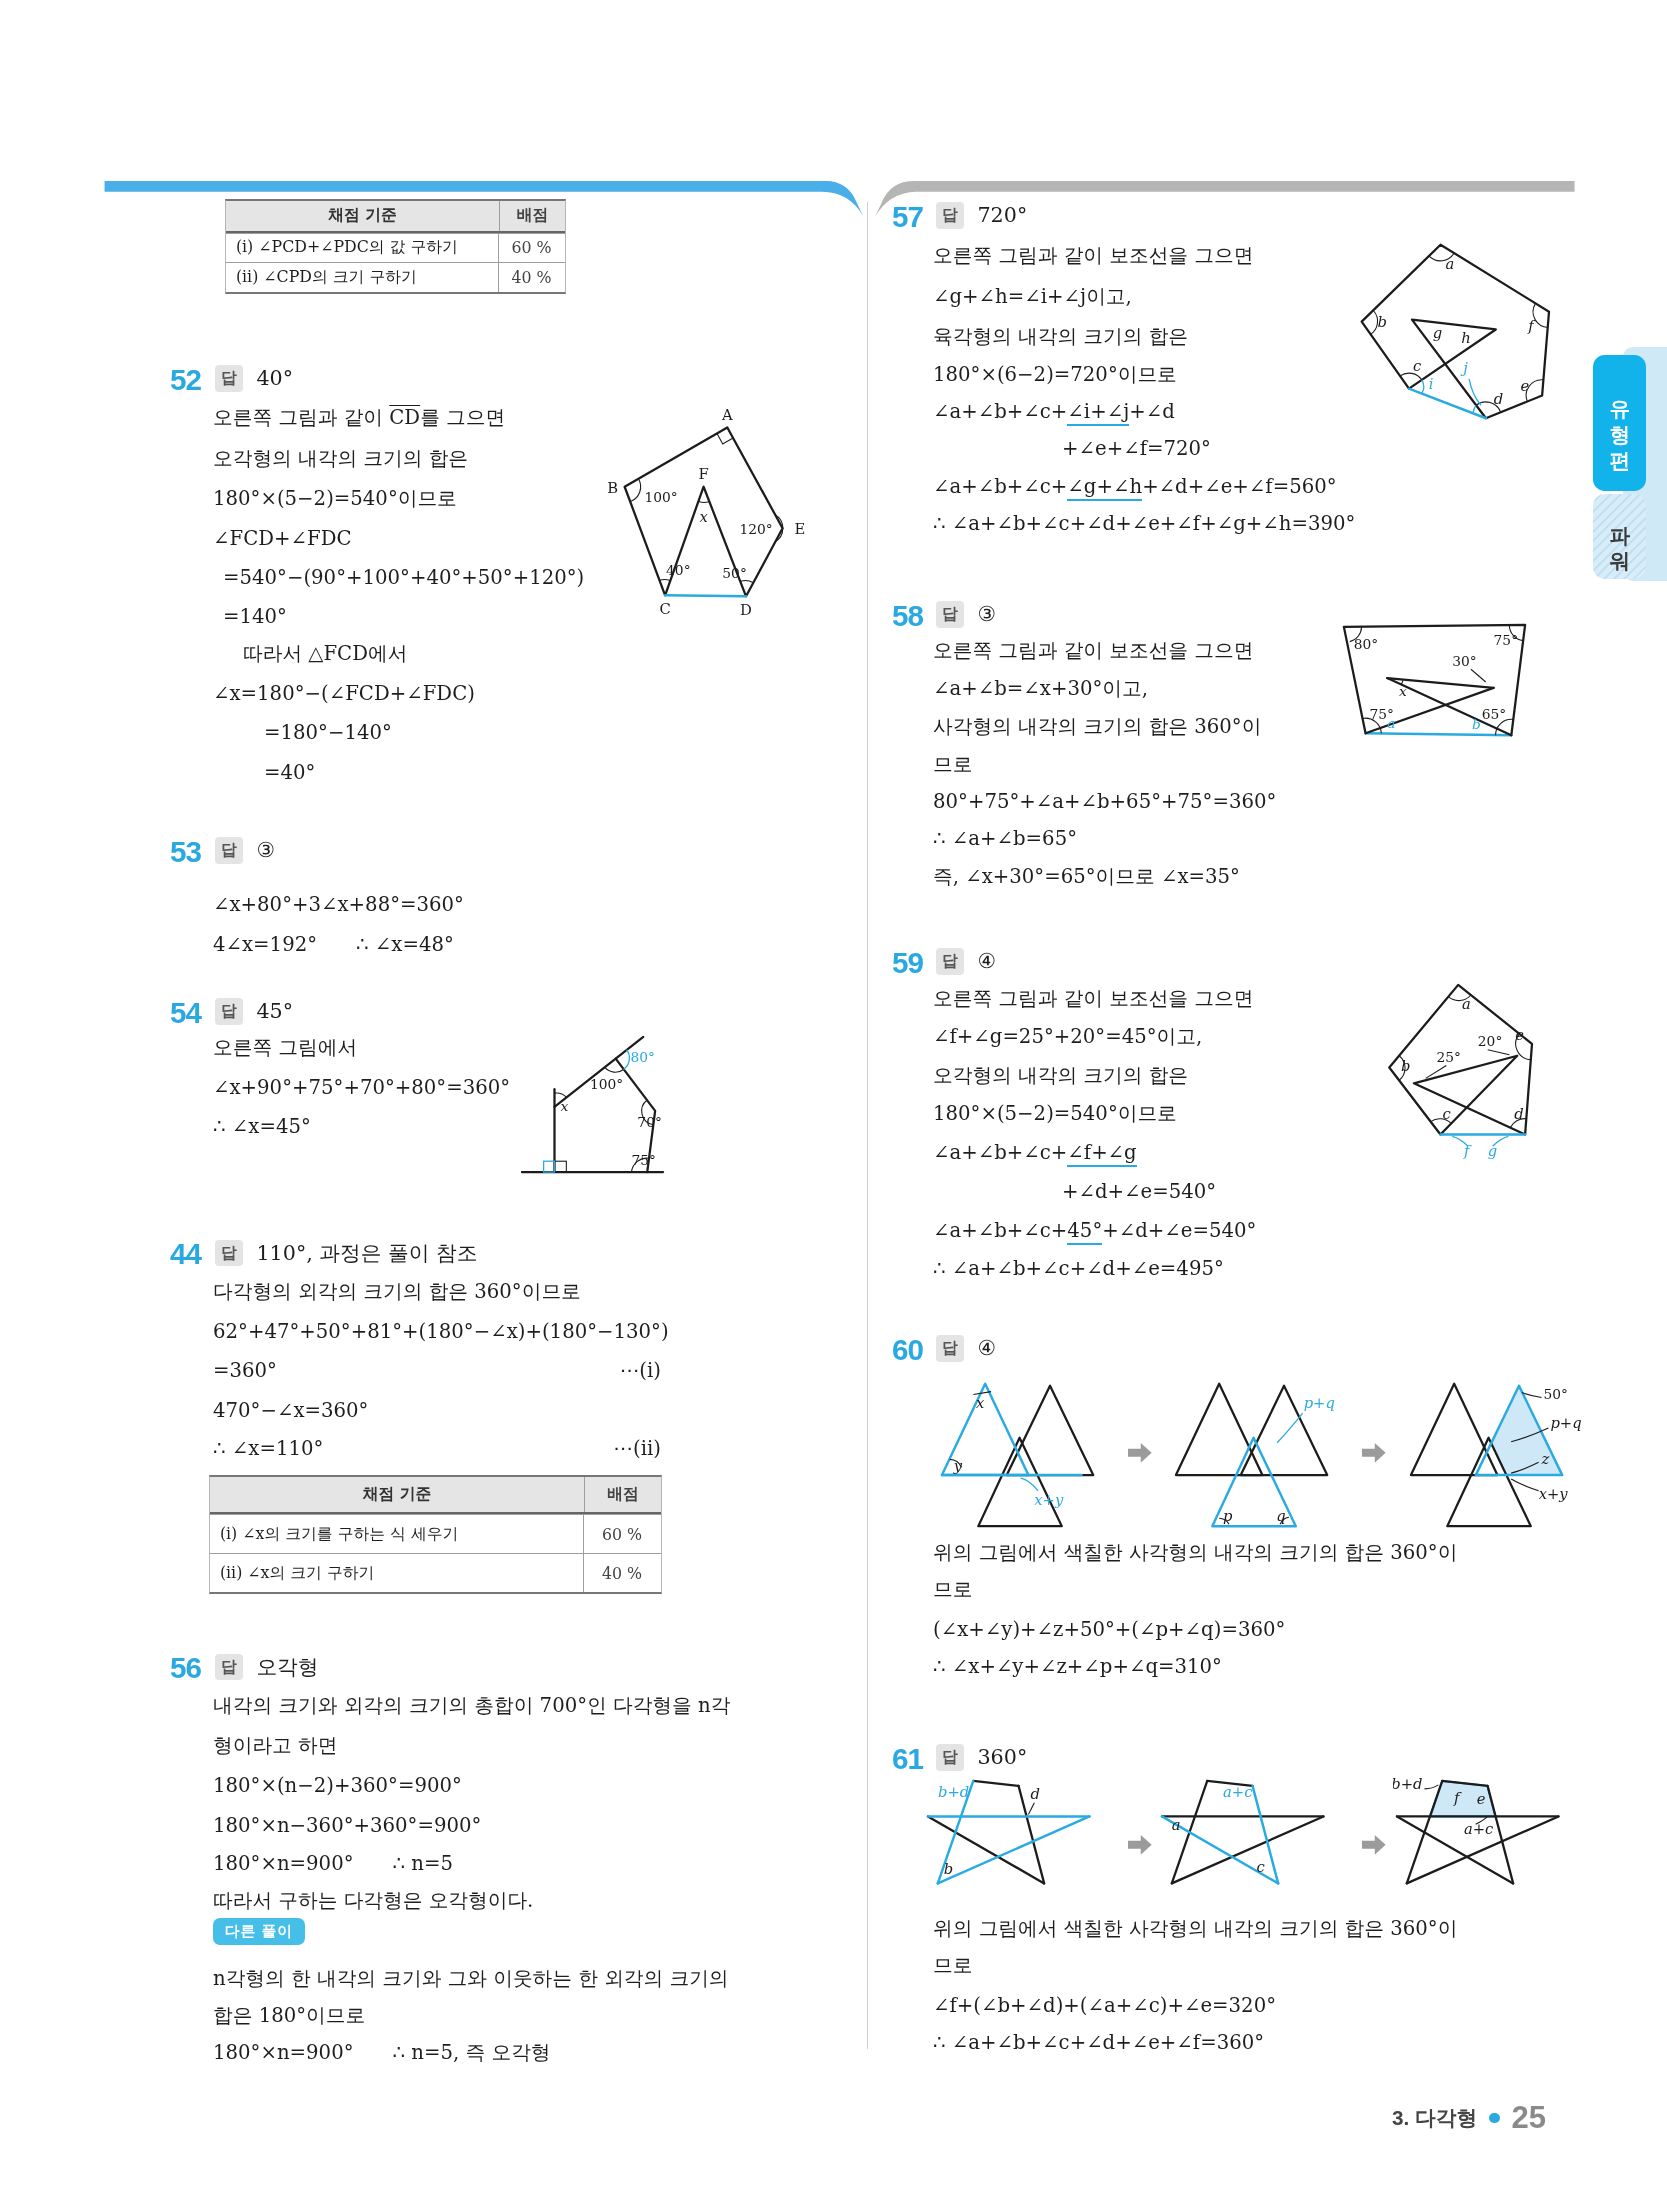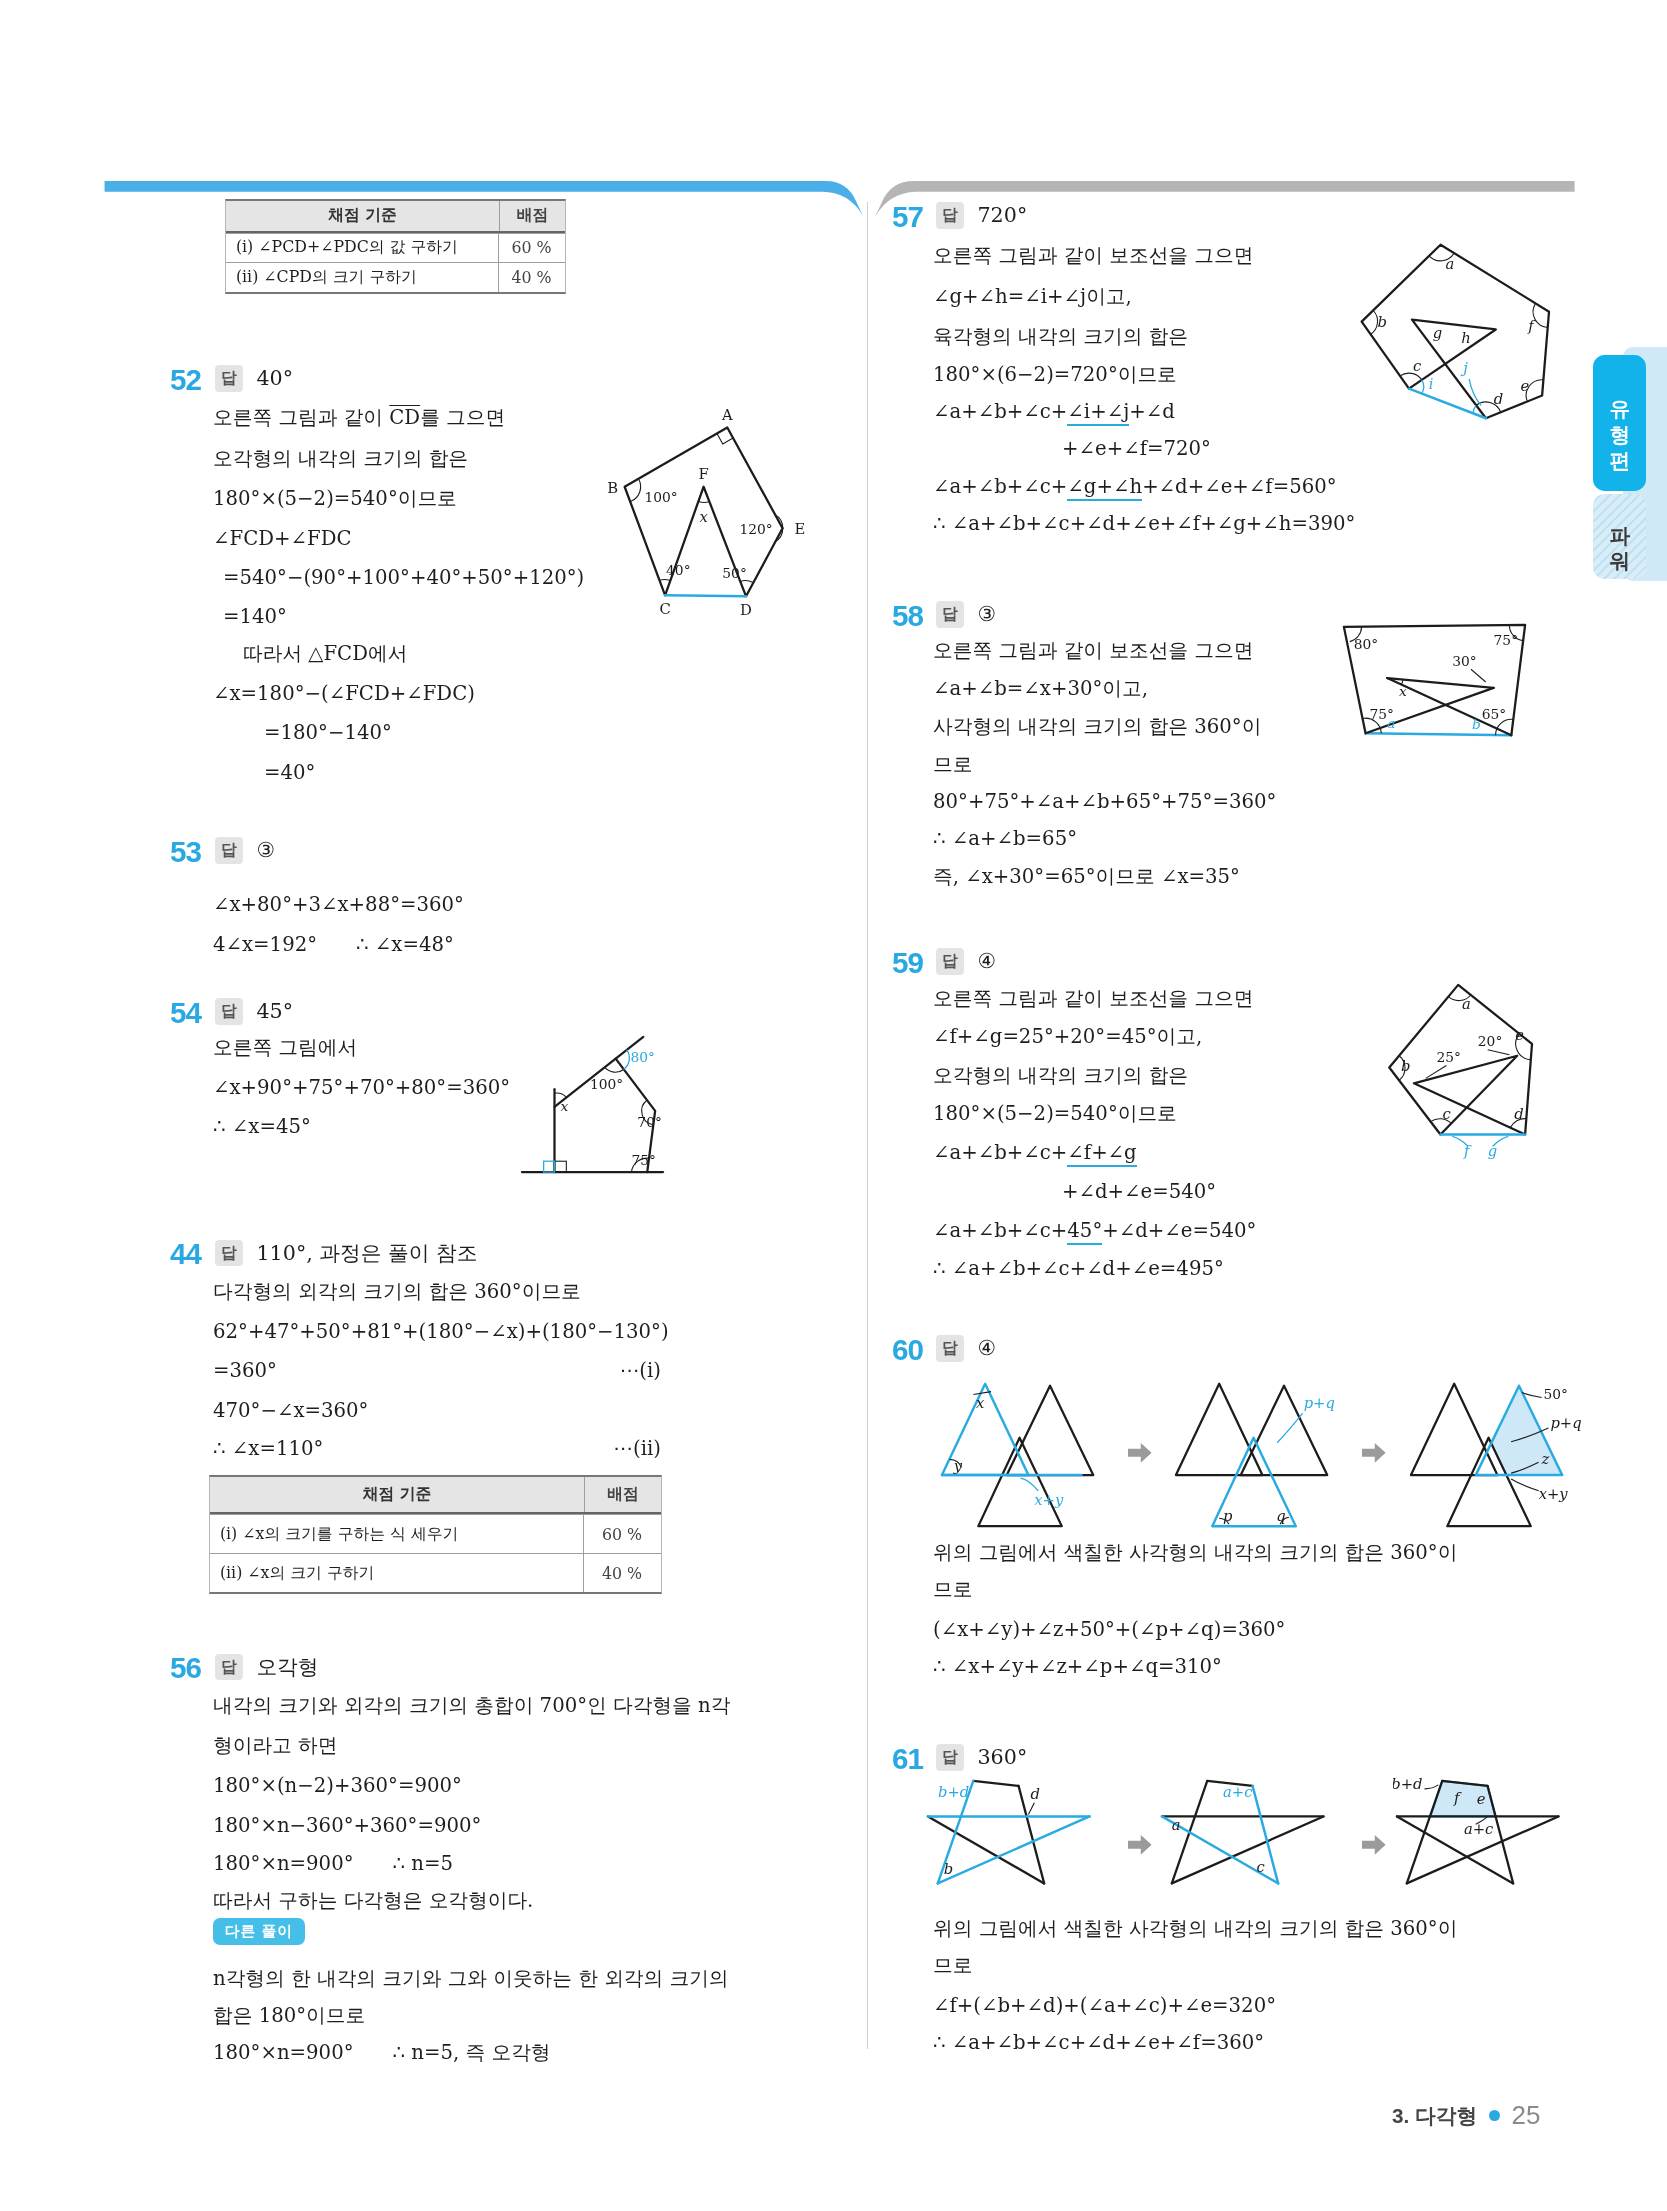--- a/index.html
+++ b/index.html
@@ -34,21 +34,21 @@
   .divider{position:absolute;width:1px;background:#cfcfcf;}
   .tabstrip{position:absolute;background:#cfe9f6;border-radius:9.9px 0 0 9.9px;}
   .vtab{position:absolute;display:flex;align-items:center;justify-content:center;
     writing-mode:vertical-rl;text-orientation:upright;border-radius:11.8px;
     font:700 20.7px "Liberation Sans",sans-serif;letter-spacing:4.9px;}
   .vtab.active{background:#12b2ea;color:#fff;}
   .vtab.inactive{background:repeating-linear-gradient(135deg,#d9edf8 0px,#d9edf8 4.9px,#c0e1f2 4.9px,#c0e1f2 6.9px);color:#3a3a3a;}
   .footer{position:absolute;display:flex;align-items:center;gap:11.8px;font-family:"Liberation Sans",sans-serif;}
   .footer .chap{font-size:20.7px;font-weight:700;color:#444;}
   .footer .dot{width:10.8px;height:10.8px;border-radius:50%;background:#29abe2;}
-  .footer .pg{font-size:26px;font-weight:400;color:#8a8a8a;}
+  .footer .pg{font-size:31px;font-weight:700;color:#8a8a8a;}
   svg text{font-family:"DejaVu Serif","Liberation Serif",serif;font-size:15px;fill:#1c1c1c;}
   svg text.it{font-style:italic;}
   svg text.bl{fill:#29abe2;}
   svg text.sm{font-size:14px;}
   .k-black{stroke:#1c1c1c;stroke-width:2.3;fill:none;stroke-linejoin:round;stroke-linecap:round;}
   .k-blue{stroke:#29abe2;stroke-width:2.5;fill:none;stroke-linejoin:round;stroke-linecap:round;}
   .k-thin{stroke:#1c1c1c;stroke-width:1.1;fill:none;}
   .k-thinb{stroke:#29abe2;stroke-width:1.3;fill:none;}
 </style>
 </head>

